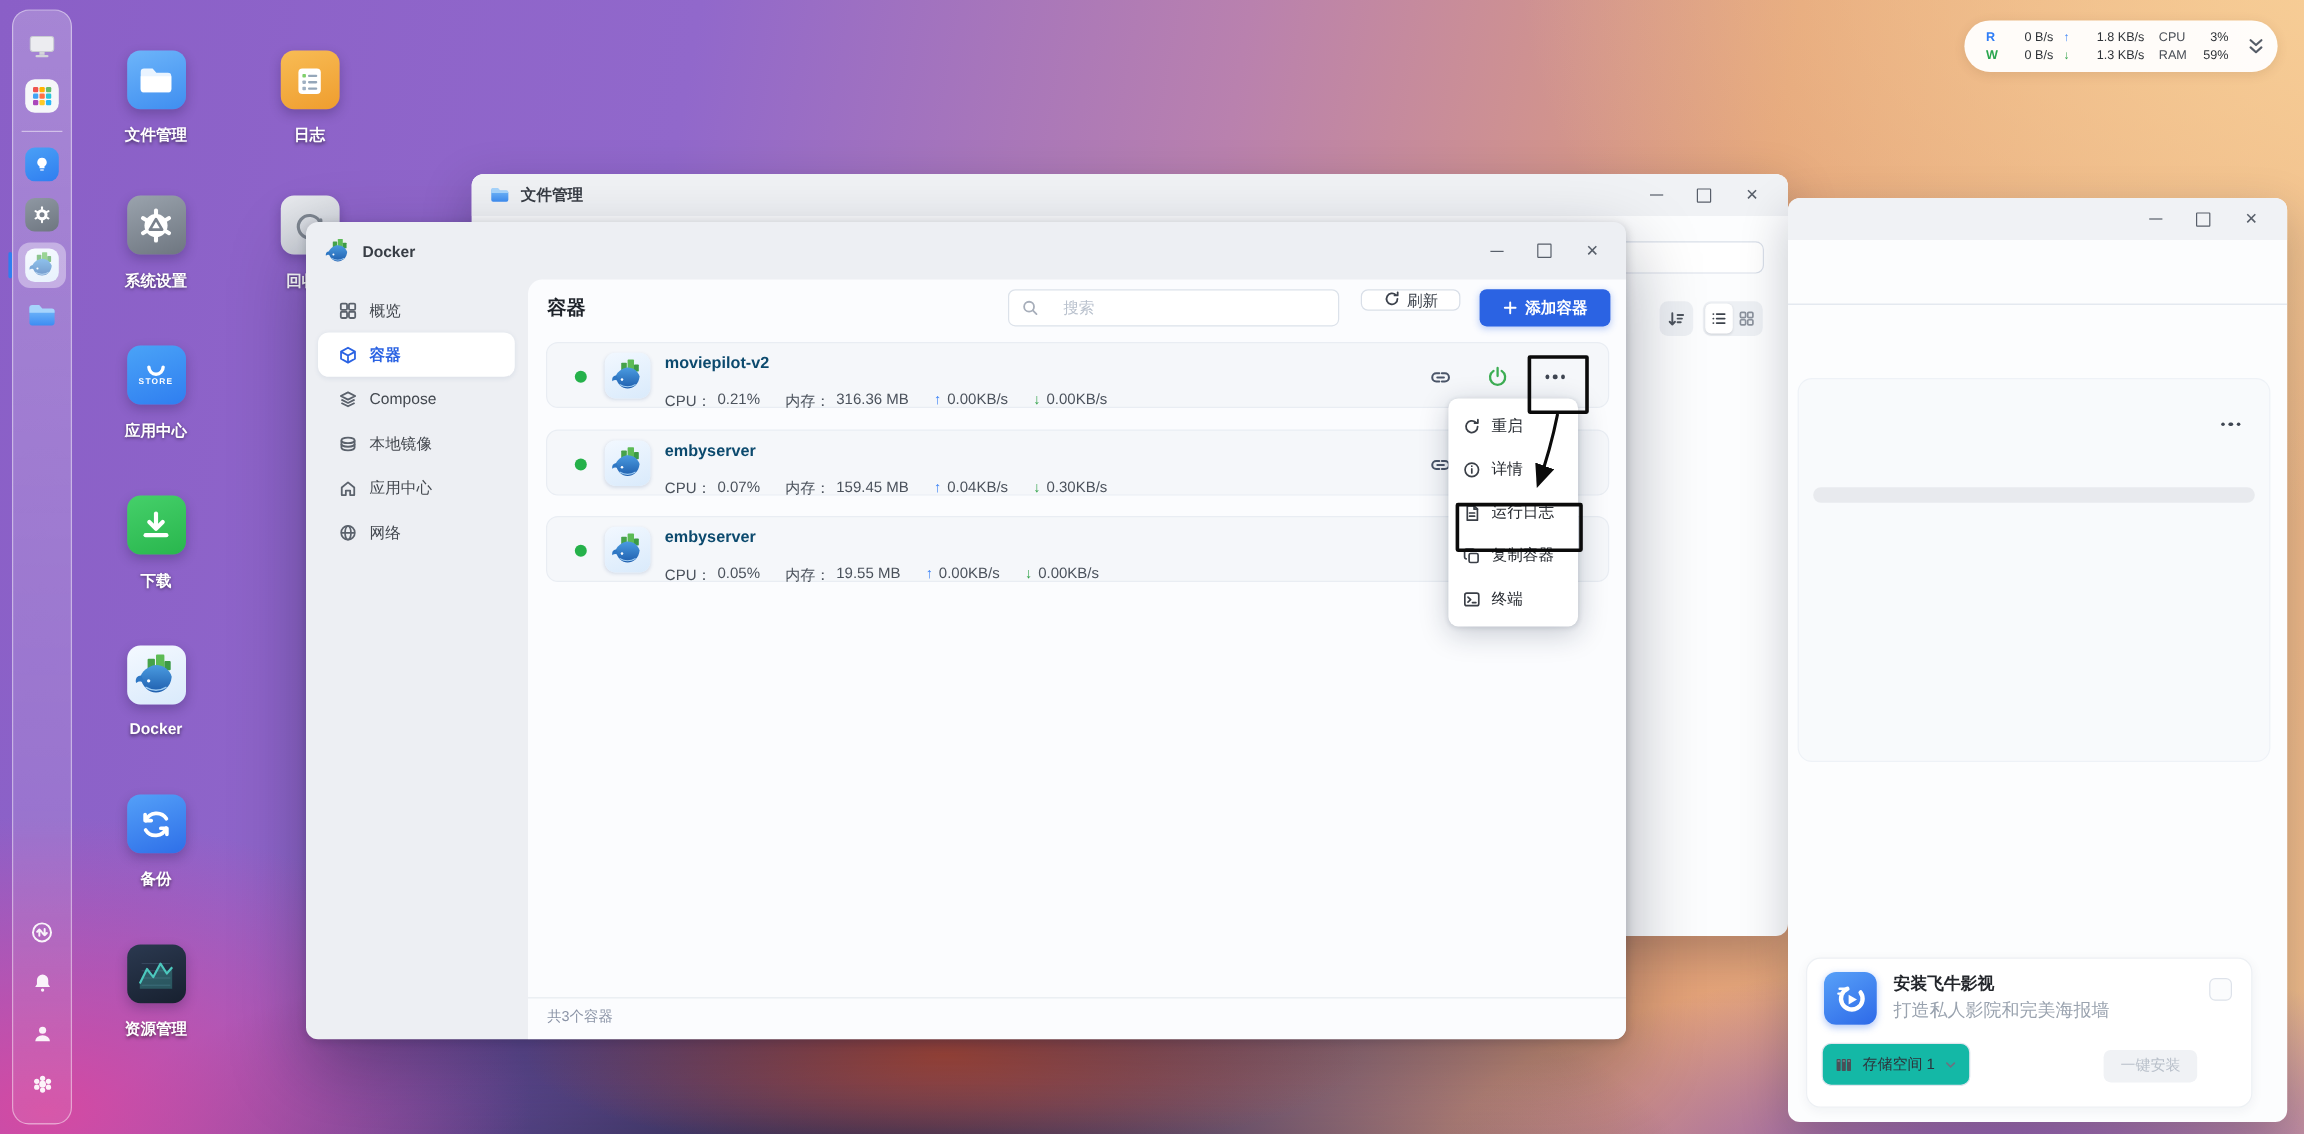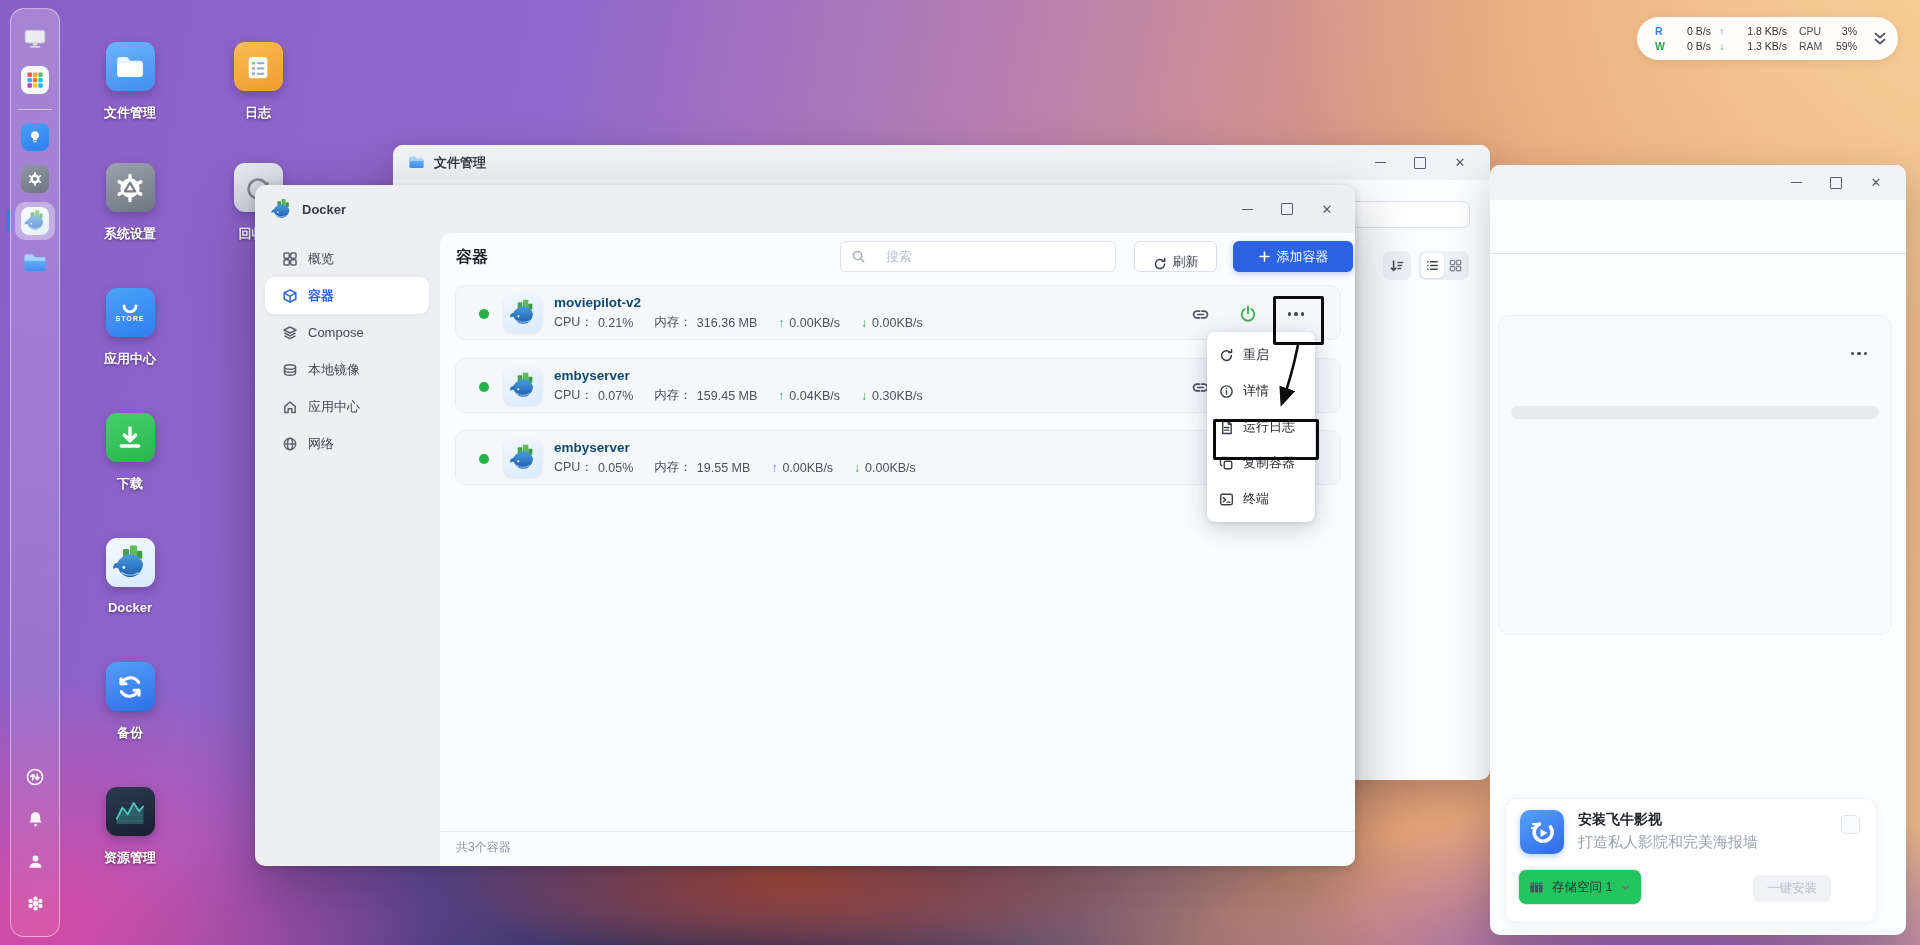--- a/index.html
+++ b/index.html
@@ -46,31 +46,31 @@
     font-size:13px;color:#43484f;gap:10px;cursor:pointer}
   .side-item svg{flex:0 0 auto;color:#5b626c}
   .side-item.active{background:#fff;color:#2b63e3;font-weight:700;box-shadow:0 1px 4px rgba(30,60,120,.08)}
   .side-item.active svg{color:#2b63e3}
   .dpanel{position:absolute;left:185px;top:48px;right:0;bottom:0;background:#fbfcfe;border-top-left-radius:12px}
   .dheading{position:absolute;left:16px;top:14px;font-size:16px;font-weight:700;color:#1e232a}
   .dsearch{position:absolute;left:400px;top:8px;width:276px;height:31px;box-sizing:border-box;border:1px solid #dce2ea;
     border-radius:6px;background:#fff;display:flex;align-items:center;padding:0 10px;gap:18px}
   .dsearch input{border:0;outline:0;flex:1;font-size:13px;color:#333;background:transparent;font-family:inherit}
   .dsearch input::placeholder{color:#b9c1cd}
-  .btn-refresh{position:absolute;left:694px;top:8px;width:83px;height:31px;box-sizing:border-box;border:1px solid #d9dfe8;
-    border-radius:6px;background:#fff;display:flex;align-items:flex-end;justify-content:center;gap:6px;font-size:13px;color:#3c424c;cursor:pointer}
-  .btn-add{position:absolute;left:793px;top:8px;width:120px;height:31px;border-radius:6px;background:#2b63e3;color:#fff;
-    display:flex;align-items:center;justify-content:center;gap:6px;font-size:13px;font-weight:400;cursor:pointer;box-shadow:0 2px 6px rgba(43,99,227,.3)}
+  .btn-refresh{position:absolute;left:694px;top:8px;width:83px;height:18px;box-sizing:border-box;border:1px solid #d9dfe8;
+    border-radius:6px;background:#fff;display:flex;align-items:flex-start;justify-content:center;gap:6px;font-size:13px;color:#3c424c;cursor:pointer}
+  .btn-add{position:absolute;left:793px;top:8px;width:109px;height:31px;border-radius:6px;background:#2b63e3;color:#fff;
+    display:flex;align-items:center;justify-content:center;gap:6px;font-size:13px;font-weight:700;cursor:pointer;box-shadow:0 2px 6px rgba(43,99,227,.3)}
   .ccard{position:absolute;left:15px;right:14px;height:55px;border-radius:10px;background:#f5f7fa;border:1px solid #e9edf3;box-sizing:border-box}
   .cdot{position:absolute;left:23px;top:23px;width:10px;height:10px;border-radius:50%;background:#25b14a}
   .ctile{position:absolute;left:48px;top:8px;width:38px;height:38px;border-radius:9px;
     background:linear-gradient(160deg,#f2f8ff,#d9eafb);box-shadow:0 1px 3px rgba(40,80,140,.15);
     display:flex;align-items:center;justify-content:center}
   .cname{position:absolute;left:98px;top:9px;font-size:13.5px;font-weight:600;color:#0c4a6e}
-  .cstats{position:absolute;left:98px;top:28px;font-size:12.5px;color:#4b525c;display:flex;align-items:center;gap:5px;white-space:nowrap}
+  .cstats{position:absolute;left:98px;top:40px;font-size:12.5px;color:#4b525c;display:flex;gap:5px;white-space:nowrap}
   .cstats .gap{width:11px}
   .cstats .arr{font-size:12px;font-weight:700}
   .up{color:#3b82f6}.down{color:#35a44c}
   .act{position:absolute;top:15px;width:26px;height:26px;display:flex;align-items:center;justify-content:center;cursor:pointer;color:#4a5568}
   .dots3{display:flex;gap:3px}
   .dots3 i{width:3.4px;height:3.4px;border-radius:50%;background:#3f4652}
   .dfooter-line{position:absolute;left:0;right:0;top:598px;border-top:1px solid #e7ebf1}
   .dfooter{position:absolute;left:16px;top:606px;font-size:12px;color:#8a93a6}
   
   #ctxmenu{position:absolute;left:1207px;top:332px;width:108px;z-index:7;background:#fff;border-radius:8px;
@@ -94,21 +94,21 @@
   .rw-div{position:absolute;left:0;right:0;top:88px;border-top:1px solid #dee4ed}
   .rw-card{position:absolute;left:8px;top:150px;width:394px;height:320px;background:#f8fafc;border:1px solid #eef2f7;border-radius:12px;box-sizing:border-box}
   .rw-bar{position:absolute;left:12px;top:90px;width:368px;height:13px;border-radius:7px;background:#e8eaee}
   .install-card{position:absolute;left:15px;top:633px;width:372px;height:125px;background:#fff;border:1px solid #edf0f4;
     border-radius:12px;box-shadow:0 2px 10px rgba(20,30,60,.05);box-sizing:border-box}
   .fn-icon{position:absolute;left:14px;top:11px;width:44px;height:44px;border-radius:10px;
     background:linear-gradient(150deg,#58a1f8,#2d69e8);display:flex;align-items:center;justify-content:center;box-shadow:0 2px 6px rgba(45,105,232,.35)}
   .ic-title{position:absolute;left:72px;top:12px;font-size:14px;font-weight:700;color:#23262b}
   .ic-sub{position:absolute;left:72px;top:34px;font-size:15px;color:#9aa3af}
   .ic-check{position:absolute;right:16px;top:16px;width:17px;height:17px;border:1.5px solid #dde2ea;border-radius:5px;background:#fbfcfd;cursor:pointer}
-  .ic-dd{position:absolute;left:12px;top:70px;height:34px;padding:0 10px;border:1px solid #e1e6ee;border-radius:8px;background:#22c55e;
+  .ic-dd{position:absolute;left:12px;top:70px;height:34px;padding:0 10px;border:1px solid #e1e6ee;border-radius:8px;background:#14b8a6;
     display:flex;align-items:center;gap:8px;font-size:12.5px;color:#2e333b;cursor:pointer}
   .ic-btn{position:absolute;right:45px;top:76px;width:78px;height:27px;border-radius:6px;background:#f0f2f5;color:#b9c0ca;
     font-size:12.5px;display:flex;align-items:center;justify-content:center;cursor:default}
   
   #sysmon{position:absolute;left:1637px;top:17px;width:261px;height:43px;z-index:8;background:rgba(255,255,255,.95);
     border-radius:22px;box-shadow:0 2px 10px rgba(80,50,20,.12);display:flex;align-items:center;padding:0 12px 0 18px;box-sizing:border-box}
   .smrows{flex:1}
   .smrow{display:flex;align-items:center;height:15px;font-size:10.5px;color:#2f3338}
   .sml{width:16px;font-weight:700}
   .sml.r{color:#2f7df6}.sml.w{color:#2aa64f}

